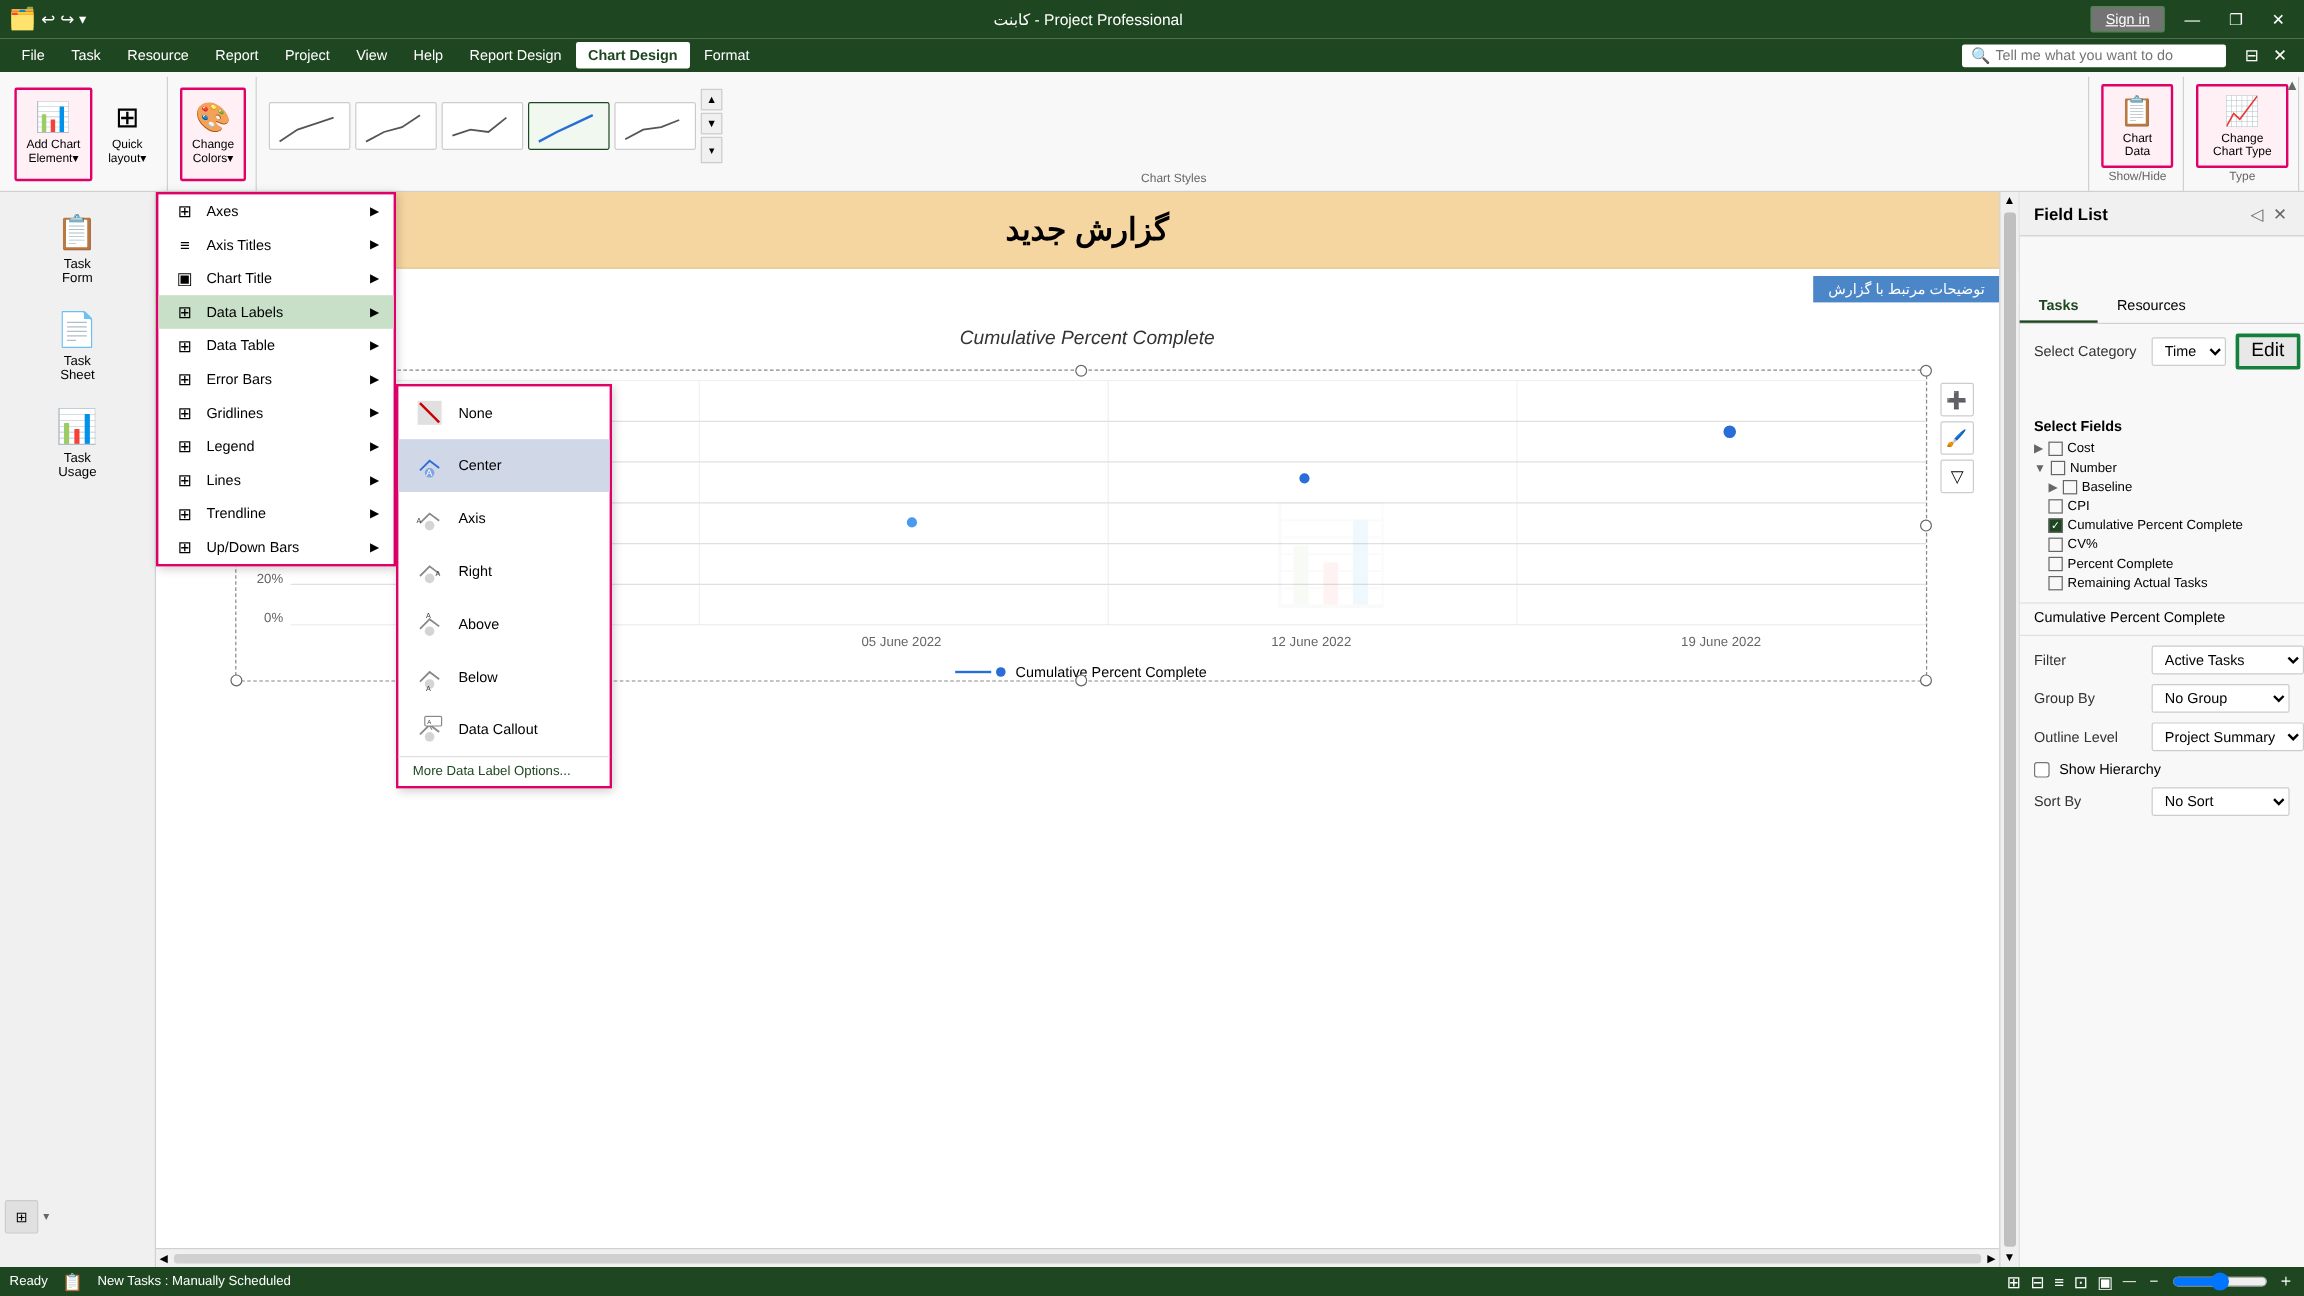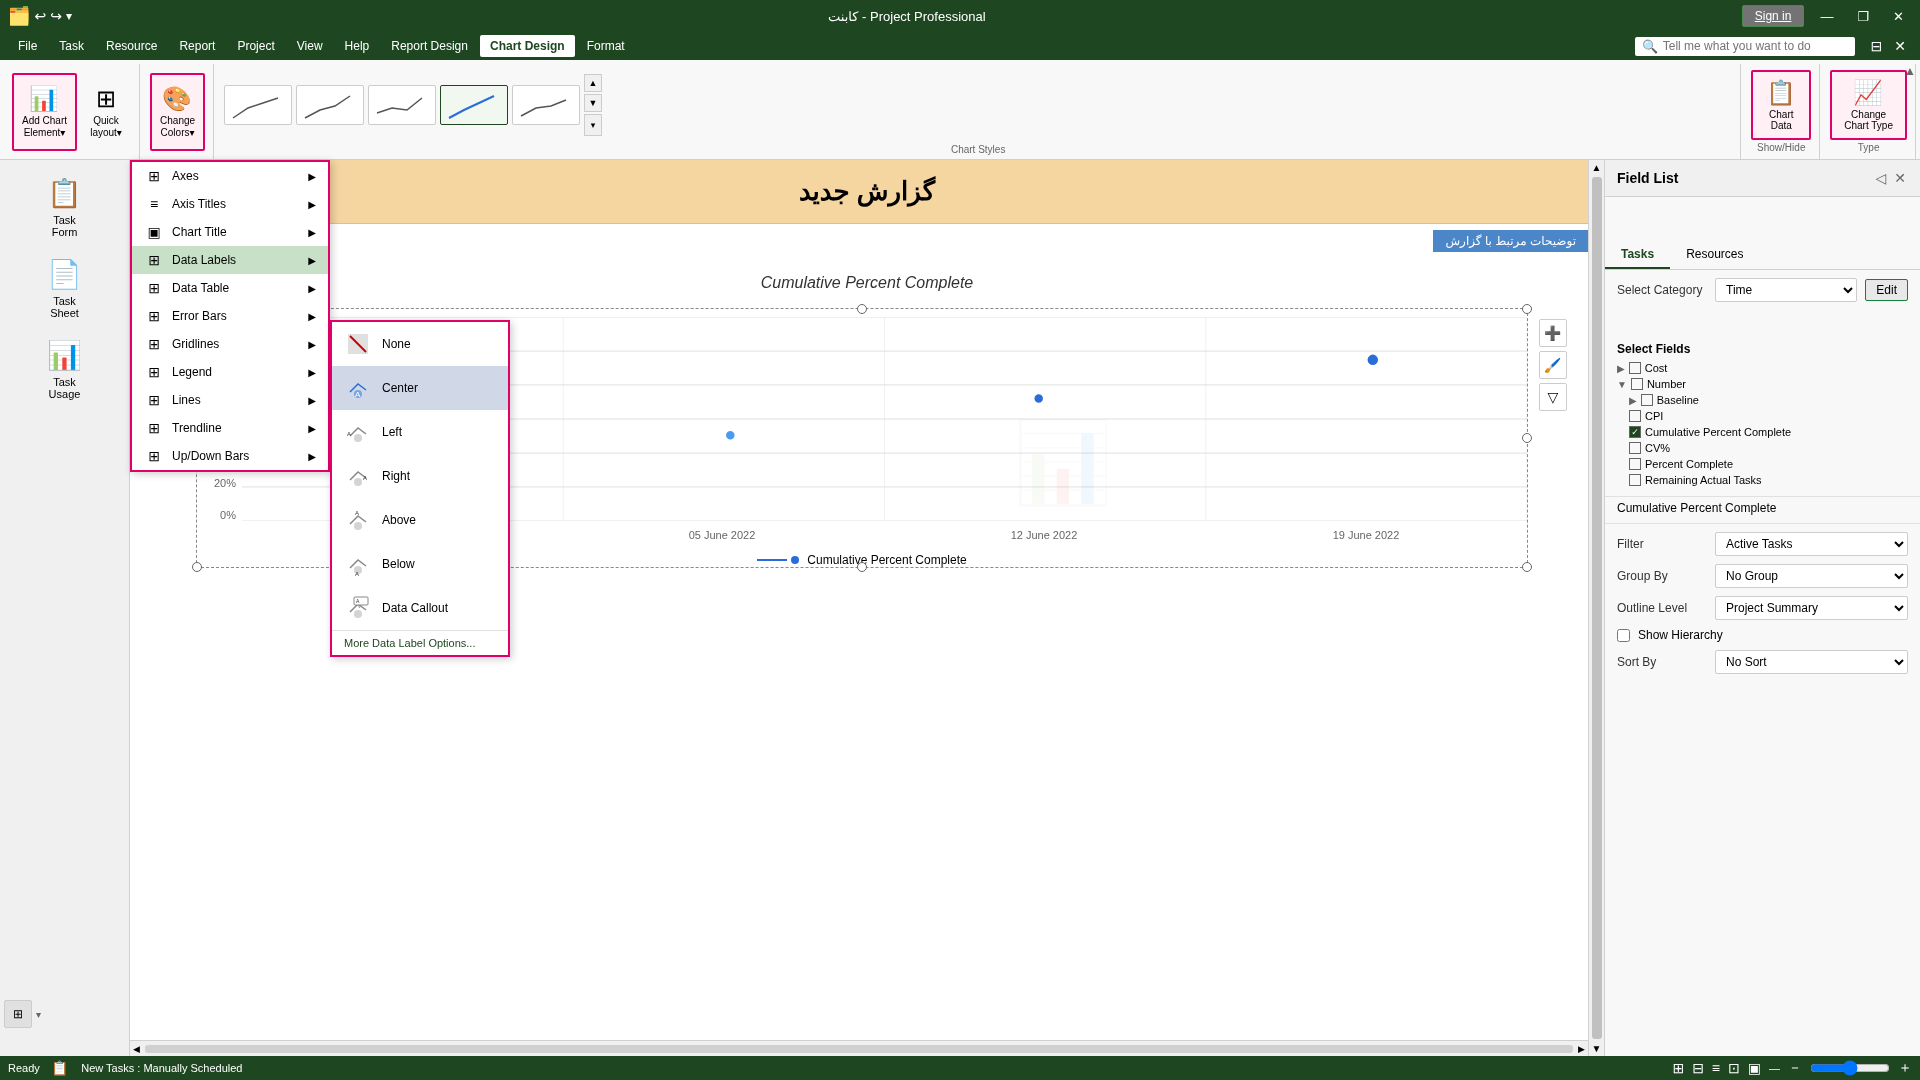--- a/index.html
+++ b/index.html
@@ -272,21 +272,21 @@
       margin-top: 8px;
       display: flex;
       align-items: center;
       justify-content: center;
       gap: 8px;
       font-size: 12px;
     }
 
     
     .right-panel {
-      width: 316px;
+      width: 238px;
       background: #f8f8f8;
       border-left: 1px solid #d0d0d0;
       display: flex;
       flex-direction: column;
     }
     .field-list-header {
       background: #f0f0f0;
       padding: 8px 12px;
       display: flex;
       align-items: center;
@@ -321,24 +321,24 @@
       flex: 1;
       padding: 3px 6px;
       border: 1px solid #ccc;
       border-radius: 2px;
       font-size: 12px;
       background: white;
       cursor: pointer;
     }
     .fl-edit-btn {
       padding: 3px 10px;
-      border: 1px solid #15803d;
+      border: 3px solid #15803d;
       background: #e8e8e8;
       cursor: pointer;
-      font-size: 12px;
+      font-size: 16px;
       border-radius: 2px;
     }
 
     .fl-fields-section {
       padding: 8px 12px;
       margin-top: 24px;
     }
     .fl-fields-title { font-size: 12px; font-weight: 600; margin-bottom: 4px; }
     .fl-tree { font-size: 12px; }
     .fl-tree-item {
@@ -913,21 +913,21 @@
     <span>Center</span>
   </div>
   <div class="dl-item">
     <div class="dl-item-icon">
       <svg width="24" height="24">
         <circle cx="12" cy="18" r="4" fill="#aaa" opacity="0.5"></circle>
         <polyline points="4,16 12,8 20,14" fill="none" stroke="#888" stroke-width="1.5"></polyline>
         <text x="1" y="16" font-size="6" fill="#333">A</text>
       </svg>
     </div>
-    <span>Left</span>
+    <span>Axis</span>
   </div>
   <div class="dl-item">
     <div class="dl-item-icon">
       <svg width="24" height="24">
         <circle cx="12" cy="18" r="4" fill="#aaa" opacity="0.5"></circle>
         <polyline points="4,16 12,8 20,14" fill="none" stroke="#888" stroke-width="1.5"></polyline>
         <text x="17" y="16" font-size="6" fill="#333">A</text>
       </svg>
     </div>
     <span>Right</span>

